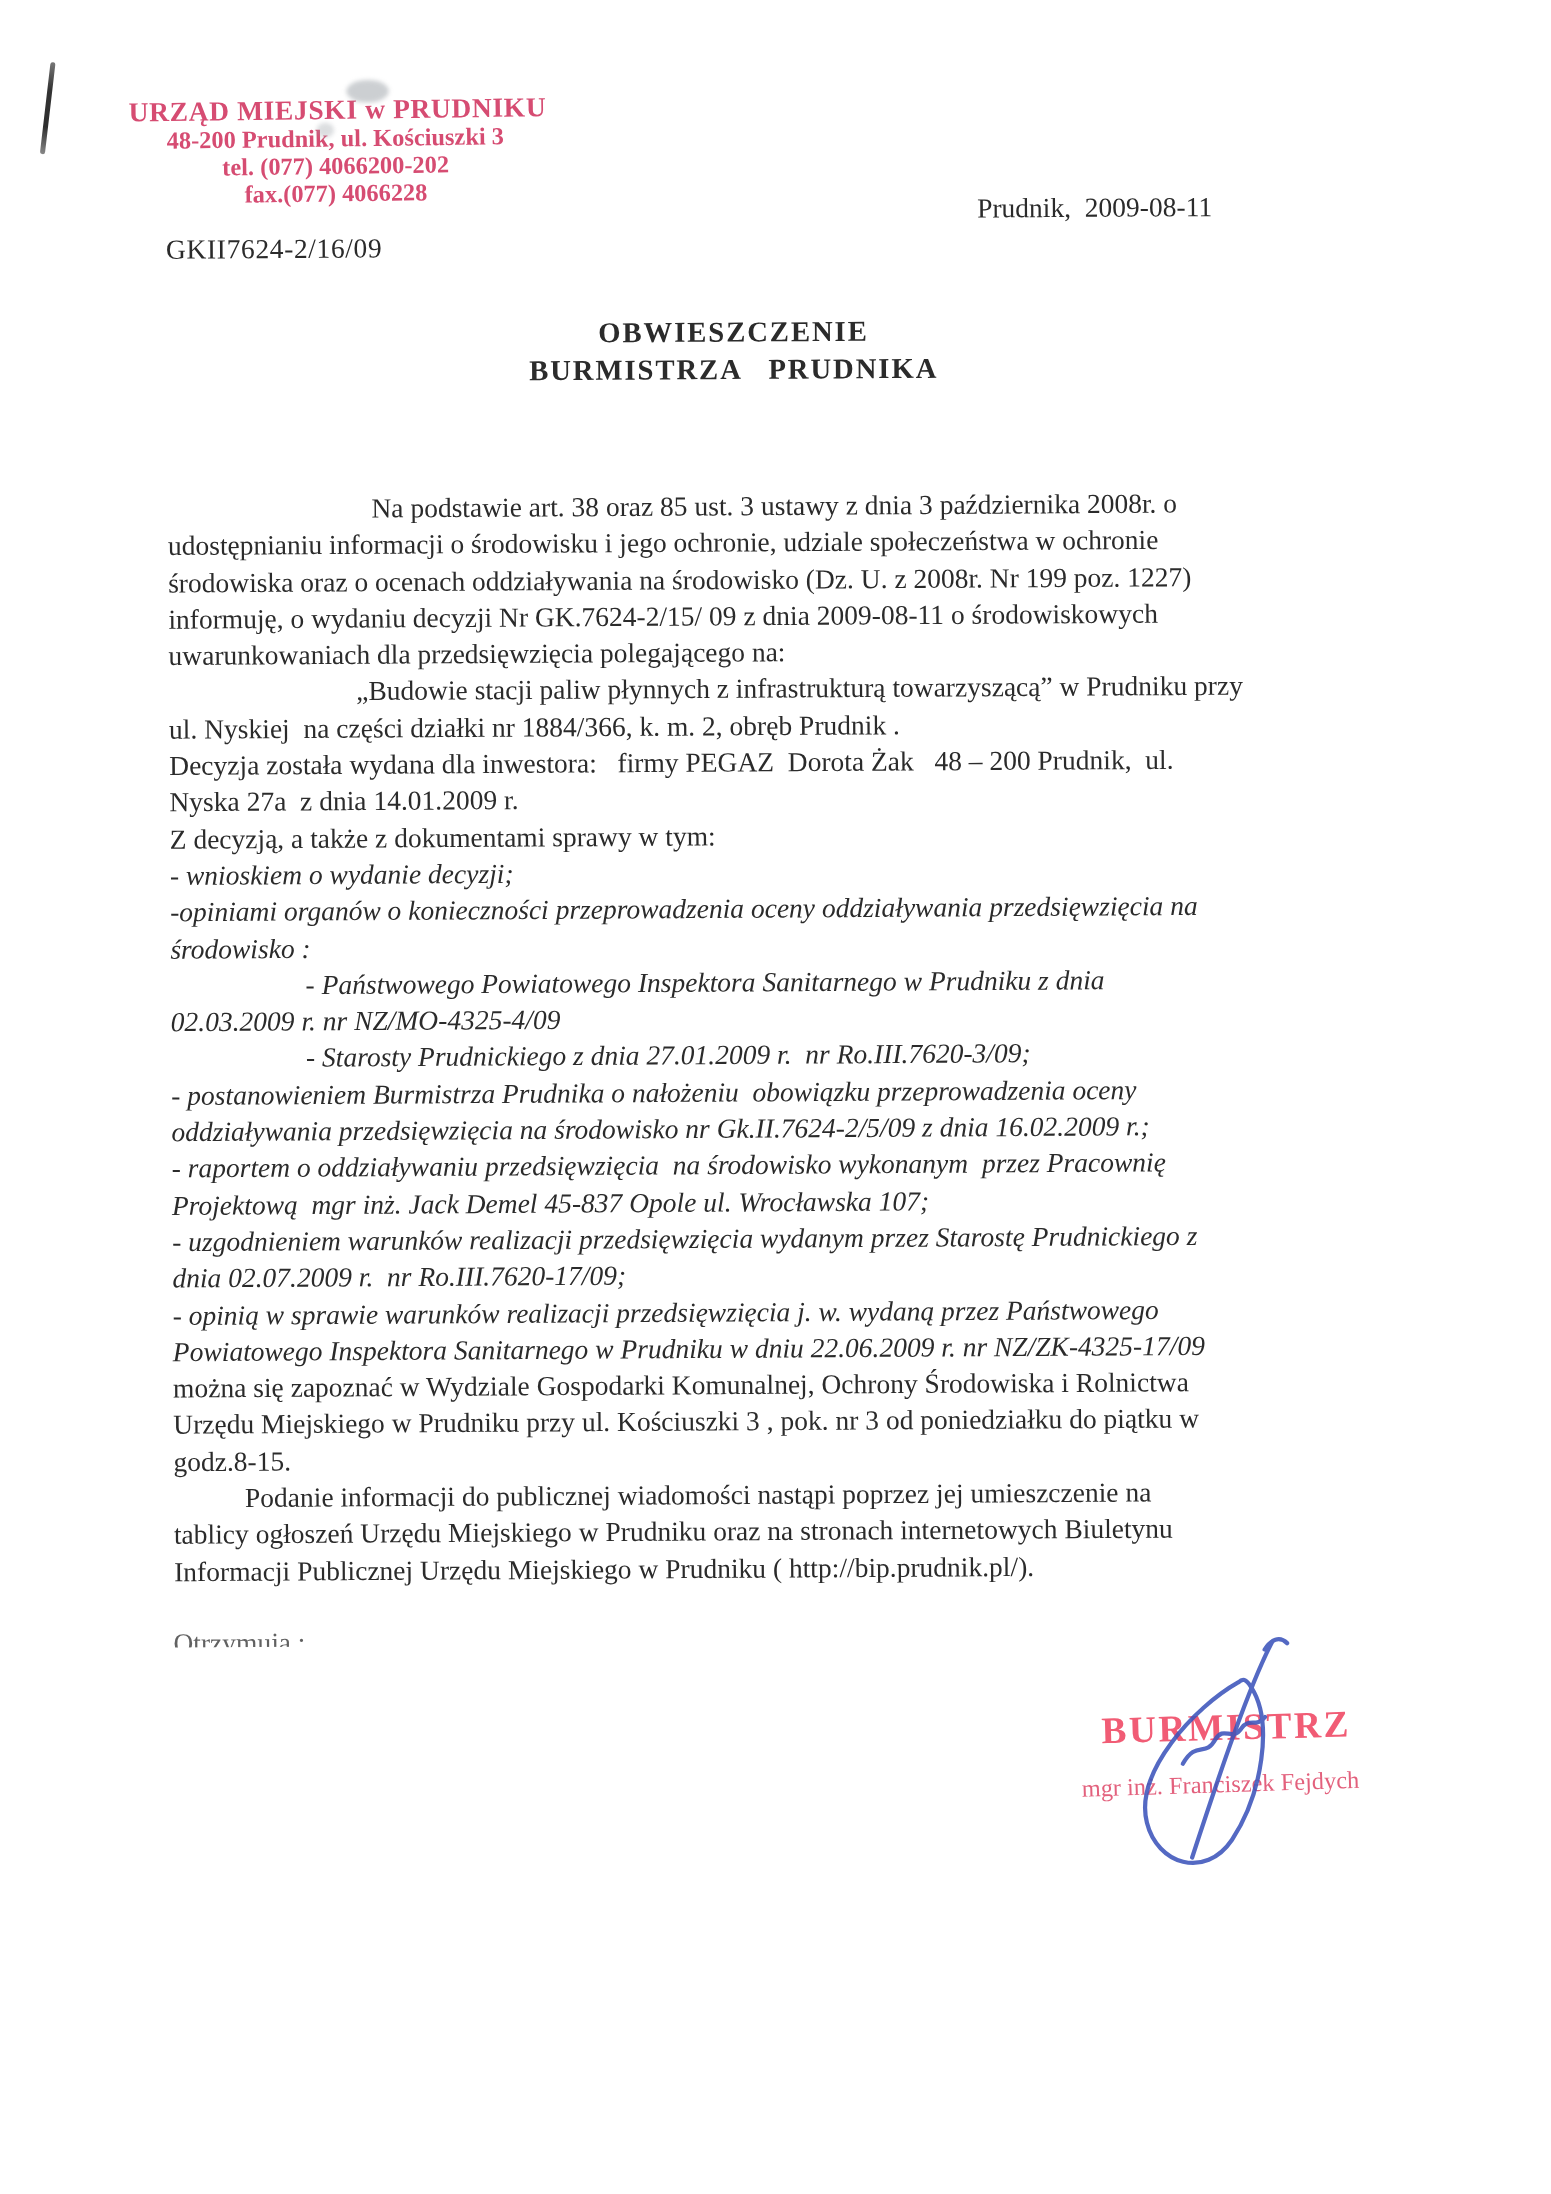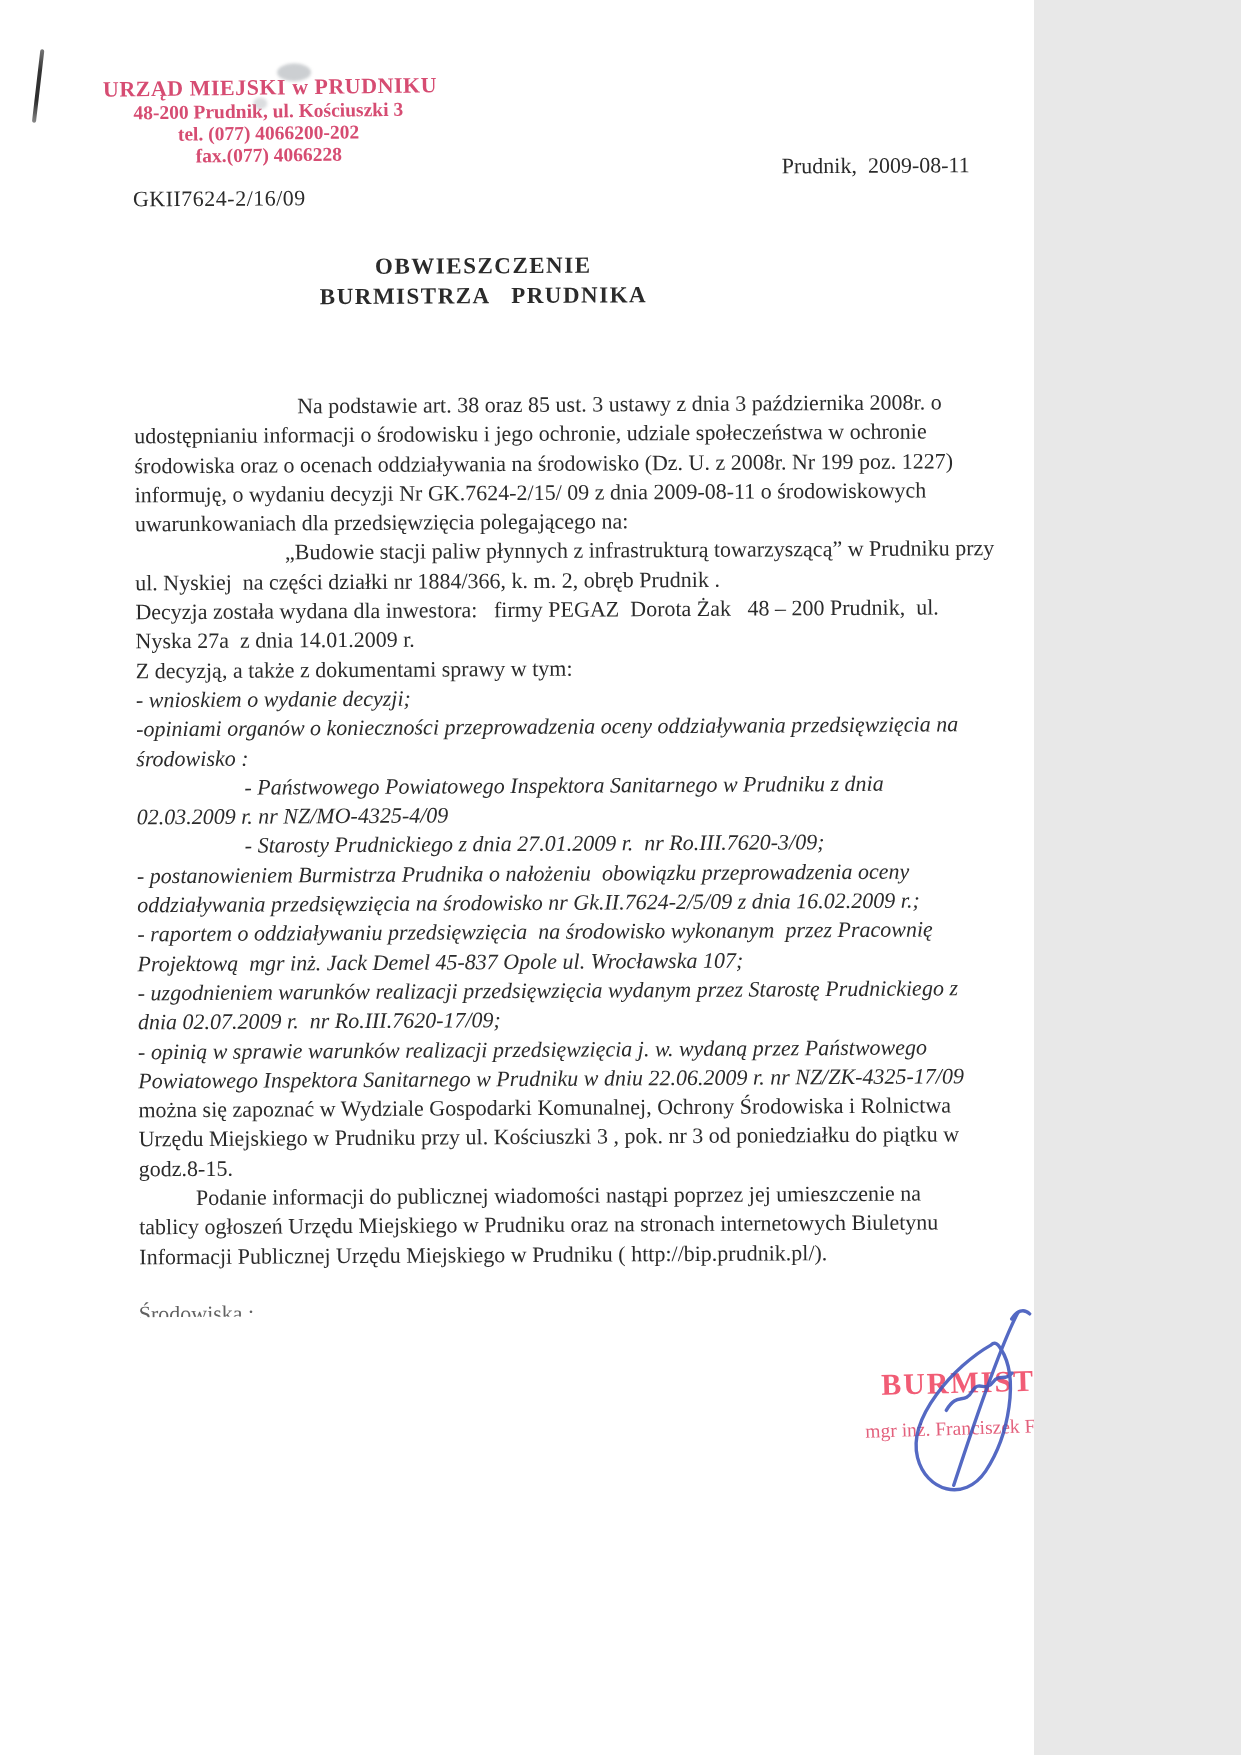--- a/index.html
+++ b/index.html
@@ -1,18 +1,18 @@
 <!DOCTYPE html>
 <html style="--stamp-red: #d4436b; --burmistrz-red: #f04f6a; --name-red: #e0506f; --signature-blue: #3d55bb; --ink-black: #2b2b2b;"><head>
 <meta charset="utf-8">
 <style>
   html,body{margin:0;padding:0;background:#e8e8e8;}
   .page{
     position:relative;
-    width:1034px;height:1755px;
+    width:1241px;height:1755px;
     background:#ffffff;
     overflow:hidden;
     font-family:"Liberation Serif", serif;
     color:var(--ink-black,#2b2b2b);
     text-decoration:underline;
   }
   .skew{position:absolute;inset:0;transform:rotate(-0.35deg);transform-origin:50% 50%;}
 
   
   .pen-mark{
@@ -118,21 +118,21 @@
         <div class="line" style="font-style: italic;">- opinią w sprawie warunków realizacji przedsięwzięcia j. w. wydaną przez Państwowego</div>
         <div class="line" style="font-style: italic;">Powiatowego Inspektora Sanitarnego w Prudniku w dniu 22.06.2009 r. nr NZ/ZK-4325-17/09</div>
         <div class="line">można się zapoznać w Wydziale Gospodarki Komunalnej, Ochrony Środowiska i Rolnictwa</div>
         <div class="line">Urzędu Miejskiego w Prudniku przy ul. Kościuszki 3 , pok. nr 3 od poniedziałku do piątku w</div>
         <div class="line">godz.8-15.</div>
         <div class="line" style="padding-left: 57px;">Podanie informacji do publicznej wiadomości nastąpi poprzez jej umieszczenie na</div>
         <div class="line">tablicy ogłoszeń Urzędu Miejskiego w Prudniku oraz na stronach internetowych Biuletynu</div>
         <div class="line">Informacji Publicznej Urzędu Miejskiego w Prudniku ( http://bip.prudnik.pl/).</div>
       </div>
 
-    <div class="received">Środowiska :</div>
+    <div class="received">Otrzymują :</div>
 
     <div class="sig-block">
       <div class="sig-role">BURMISTRZ</div>
       <div class="sig-name">mgr inż. Franciszek Fejdych</div>
       <svg class="sig-scribble" width="160" height="200" viewBox="0 0 160 200" fill="none">
         <g stroke="var(--signature-blue,#3d55bb)" stroke-width="3.4" stroke-linecap="round" fill="none" opacity="0.88">
           <path d="M100,38 C64,58 16,110 26,150 C34,183 72,196 94,164 C118,128 128,70 110,42 C106,35 103,35 100,38"></path>
           <path d="M127,6 C108,42 84,112 62,178"></path>
           <path d="M121,12 C126,4 133,1 139,7"></path>
           <path d="M55,103 C66,84 73,98 81,84 C88,72 94,86 102,75 C108,66 114,75 121,66"></path>

